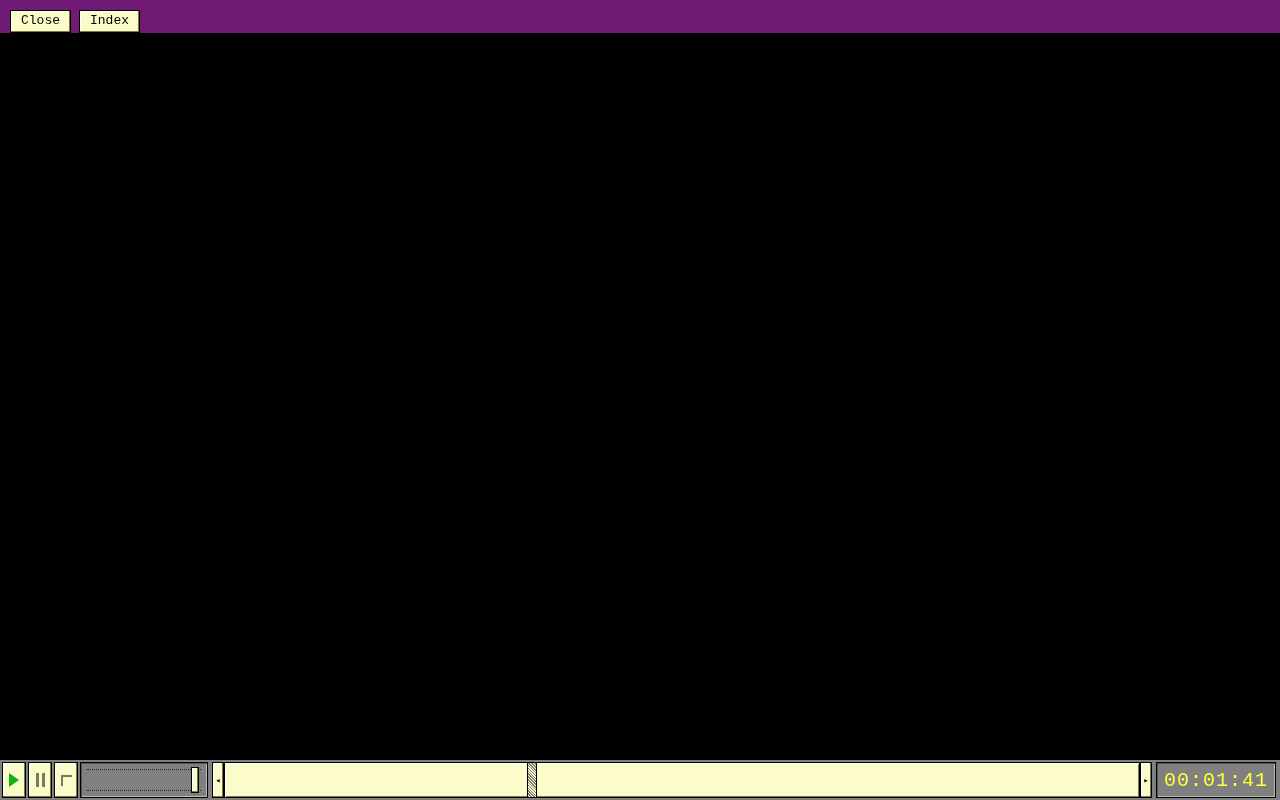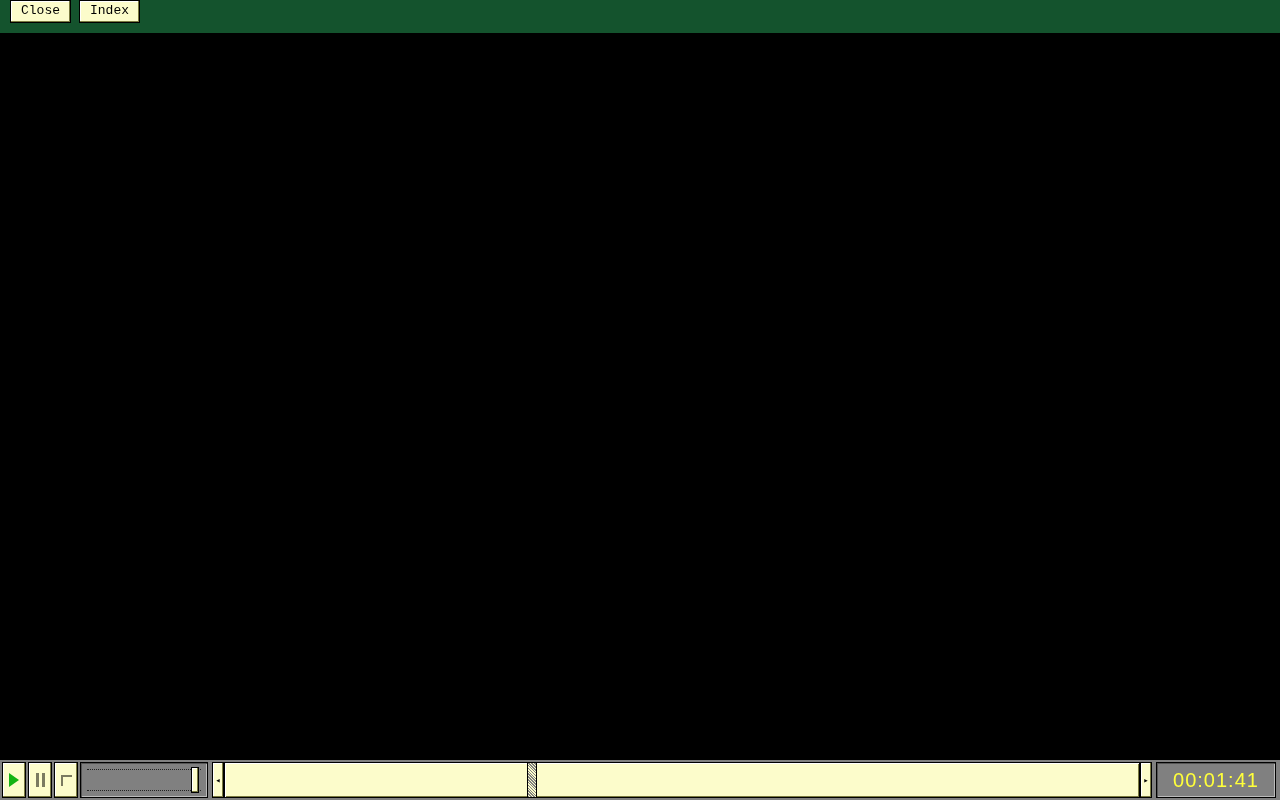--- a/index.html
+++ b/index.html
@@ -10,23 +10,23 @@
     font-family: "Courier New", monospace;
     font-size: 13px;
     background: #000;
   }
   
   .top-toolbar {
     position: absolute;
     top: 0; left: 0;
     width: 1280px;
     height: 33px;
-    background: #14532d;
-    display: flex;
-    align-items: flex-start;
+    background: #701a75;
+    display: flex;
+    align-items: flex-end;
     padding-left: 10px;
     gap: 8px;
   }
   .tb-btn {
     background: #fcfccb;
     border: 1px solid #000;
     box-shadow: inset -1px -1px 0 #7a7a40, inset 1px 1px 0 #ffffff;
     padding: 2px 10px 3px 10px;
     font-family: inherit;
     font-size: 13px;
@@ -155,21 +155,21 @@
   .timecode {
     width: 120px;
     height: 36px;
     margin: 2px 4px 2px 2px;
     background: #808080;
     border: 1px solid #000;
     box-shadow: inset 1px 1px 0 #555, inset -1px -1px 0 #bbb;
     display: flex;
     align-items: center;
     justify-content: center;
-    font-family: Liberation Sans, sans-serif;
+    font-family: Liberation Mono, monospace;
     font-size: 20px;
     letter-spacing: 1px;
     color: #ffff3a;
   }
 </style>
 </head>
 <body>
 
 <div class="top-toolbar">
   <button class="tb-btn">Close</button>

